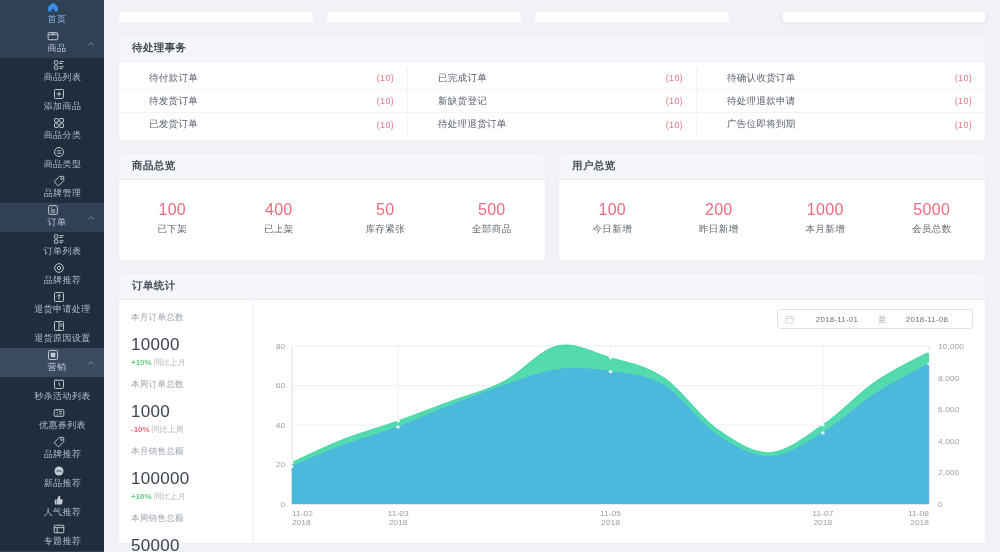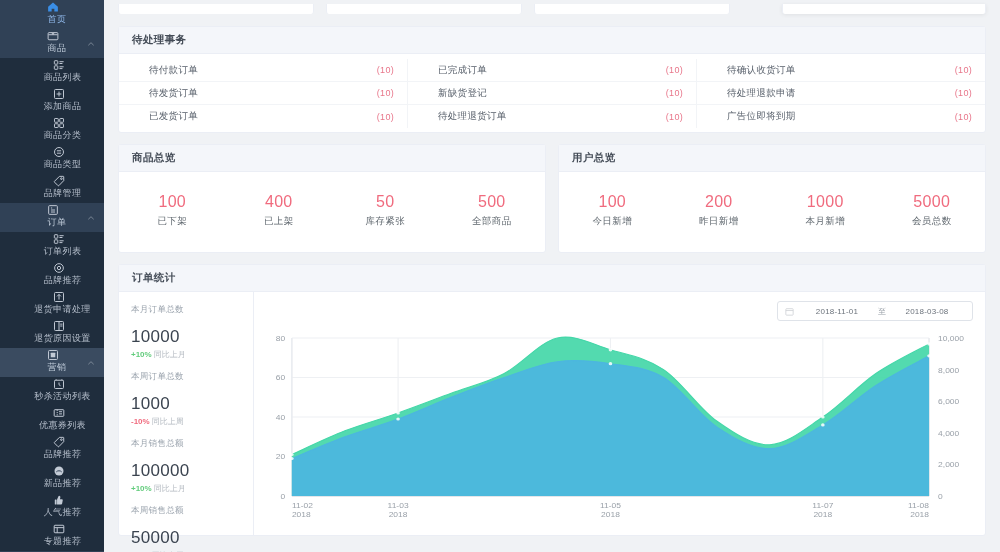--- a/index.html
+++ b/index.html
@@ -48,21 +48,21 @@
   .mi-arrow {
     position: absolute; right: 9px; top: 50%;
     transform: translateY(-50%);
     width: 8px; height: 8px;
   }
 
   
   .main {
     flex: 1 1 auto; height: 552px;
     background: #f0f2f5;
-    padding: 4px 14px;
+    padding: 12px 14px;
     overflow: hidden;
     position: relative;
   }
 
   
   .top-strip {
     display: flex; gap: 12px;
     height: 11px;
     padding-top: 0;
     align-items: flex-start;
@@ -503,21 +503,21 @@
         <div class="chart-col">
           <div class="date-picker">
             <span class="dp-cal">
               <svg viewBox="0 0 16 16" width="9" height="9">
                 <rect x="1.5" y="3" width="13" height="11.5" rx="1.3" fill="none" stroke="#9aa1a9" stroke-width="1.4"></rect>
                 <line x1="1.5" y1="6.3" x2="14.5" y2="6.3" stroke="#9aa1a9" stroke-width="1.4"></line>
               </svg>
             </span>
             <span class="dp-date">2018-11-01</span>
             <span class="dp-sep">至</span>
-            <span class="dp-date">2018-03-08</span>
+            <span class="dp-date">2018-11-08</span>
           </div>
           <div class="chart-wrap" id="chart-wrap">
               <svg viewBox="0 0 640 200" preserveAspectRatio="none">
                 <line x1="30" y1="166.0" x2="594" y2="166.0" stroke="#c9ced6" stroke-width="1"></line>
                 <text x="24" y="169.0" text-anchor="end" font-size="7.5" fill="#9aa1a9" font-family="Liberation Sans,sans-serif">0</text>
                 <line x1="30" y1="126.5" x2="594" y2="126.5" stroke="#eef0f3" stroke-width="1"></line>
                 <text x="24" y="129.5" text-anchor="end" font-size="7.5" fill="#9aa1a9" font-family="Liberation Sans,sans-serif">20</text>
                 <line x1="30" y1="87.0" x2="594" y2="87.0" stroke="#eef0f3" stroke-width="1"></line>
                 <text x="24" y="90.0" text-anchor="end" font-size="7.5" fill="#9aa1a9" font-family="Liberation Sans,sans-serif">40</text>
                 <line x1="30" y1="47.5" x2="594" y2="47.5" stroke="#eef0f3" stroke-width="1"></line>

